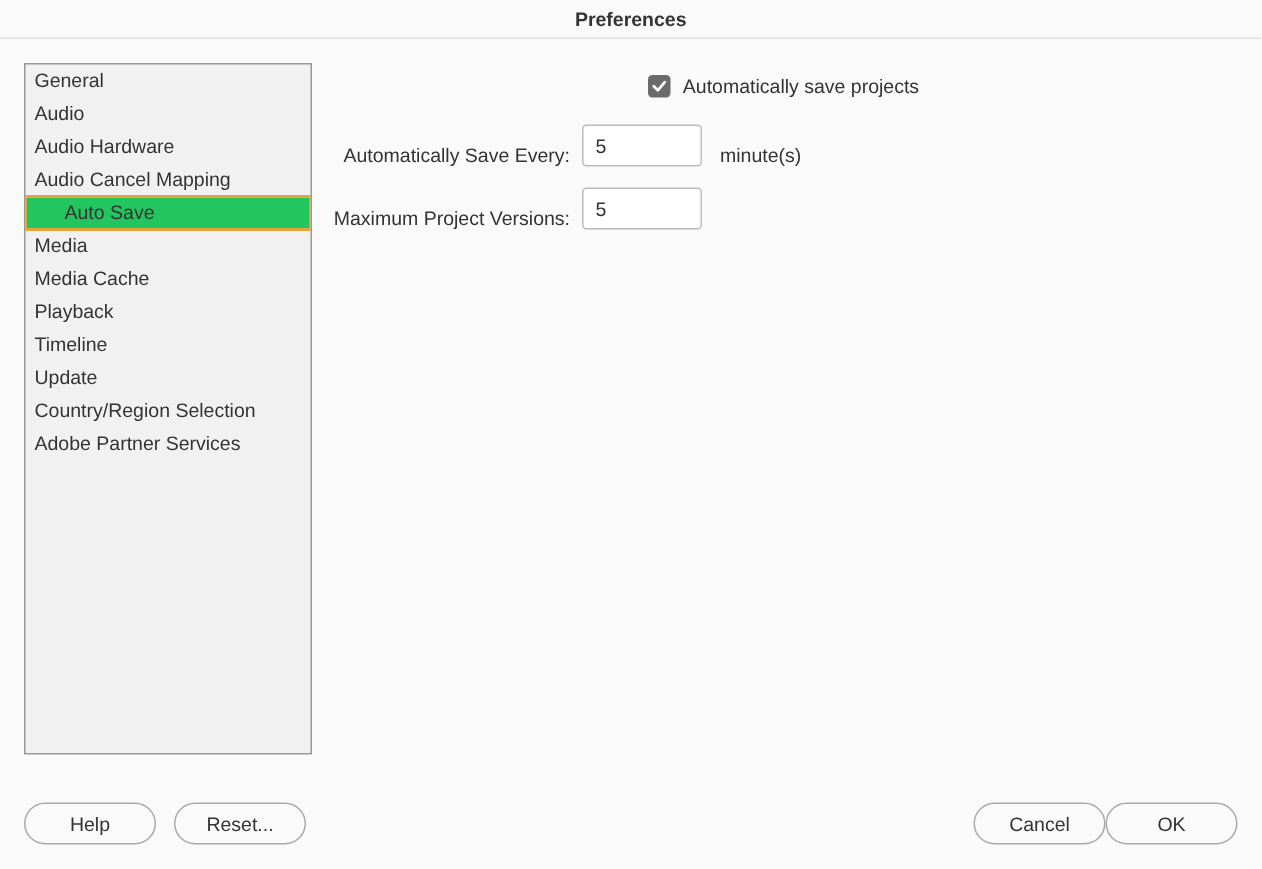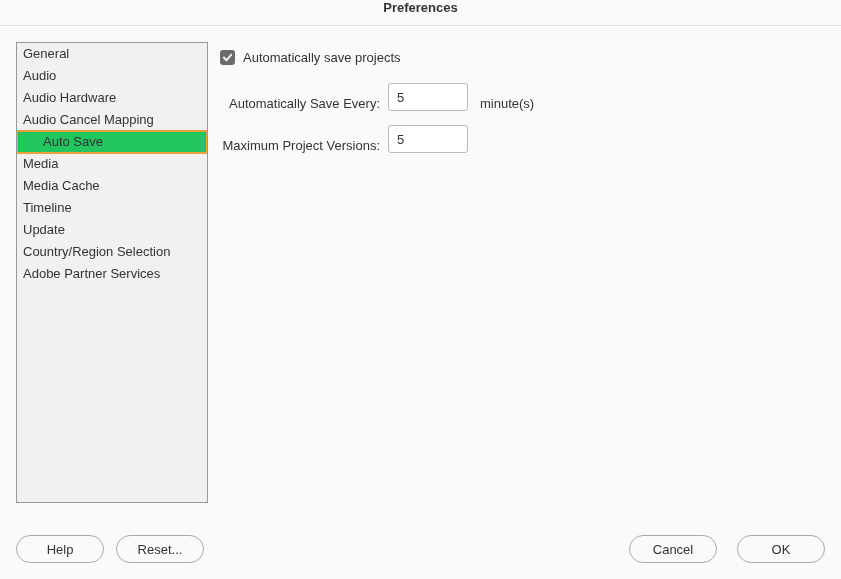--- a/index.html
+++ b/index.html
@@ -8,21 +8,21 @@
       height: 579px;
       font-family: -apple-system, BlinkMacSystemFont, "Segoe UI", Arial, sans-serif;
       font-size: 13px;
       background: #fafafa;
       color: #333;
       overflow: hidden;
     }
     .titlebar {
       height: 26px;
       display: flex;
-      align-items: flex-start;
+      align-items: center;
       justify-content: center;
       border-bottom: 1px solid #e0e0e0;
       background: #fafafa;
       font-weight: 600;
       color: #333;
     }
     .content {
       display: flex;
       padding: 16px;
       gap: 12px;
@@ -56,20 +56,21 @@
       display: flex;
       align-items: flex-end;
       margin-bottom: 14px;
       gap: 8px;
     }
     .checkbox-row {
       display: flex;
       align-items: center;
       gap: 8px;
       margin-bottom: 18px;
+      justify-content: center;
     }
     .checkbox {
       width: 15px;
       height: 15px;
       border-radius: 3px;
       background: #6b6b6b;
       display: inline-flex;
       align-items: center;
       justify-content: center;
       cursor: pointer;
@@ -98,21 +99,21 @@
       position: absolute;
       bottom: 0;
       left: 0;
       right: 0;
       height: 60px;
       display: flex;
       align-items: center;
       padding: 0 16px;
     }
     .footer-left { display: flex; gap: 12px; }
-    .footer-right { margin-left: auto; display: flex; gap: 20px; align-items: flex-end; }
+    .footer-right { margin-left: auto; display: flex; gap: 0; align-items: flex-end; }
     .btn {
       min-width: 88px;
       height: 28px;
       border: 1px solid #aaa;
       border-radius: 14px;
       background: #fafafa;
       font-size: 13px;
       color: #333;
       cursor: pointer;
       padding: 0 18px;
@@ -127,20 +128,21 @@
 
 <div class="content">
   <div class="sidebar" id="sidebar">
       <div class="sidebar-item"><span>General</span></div>
       <div class="sidebar-item"><span>Audio</span></div>
       <div class="sidebar-item"><span>Audio Hardware</span></div>
       <div class="sidebar-item"><span>Audio Cancel Mapping</span></div>
       <div class="sidebar-item selected"><span>Auto Save</span></div>
       <div class="sidebar-item"><span>Media</span></div>
       <div class="sidebar-item"><span>Media Cache</span></div>
+      <div class="sidebar-item"><span>Playback</span></div>
       <div class="sidebar-item"><span>Timeline</span></div>
       <div class="sidebar-item"><span>Update</span></div>
       <div class="sidebar-item"><span>Country/Region Selection</span></div>
       <div class="sidebar-item"><span>Adobe Partner Services</span></div>
     </div>
 
   <div class="pane">
     <div class="checkbox-row">
       <span class="checkbox">
         <svg width="11" height="11" viewBox="0 0 12 12">

